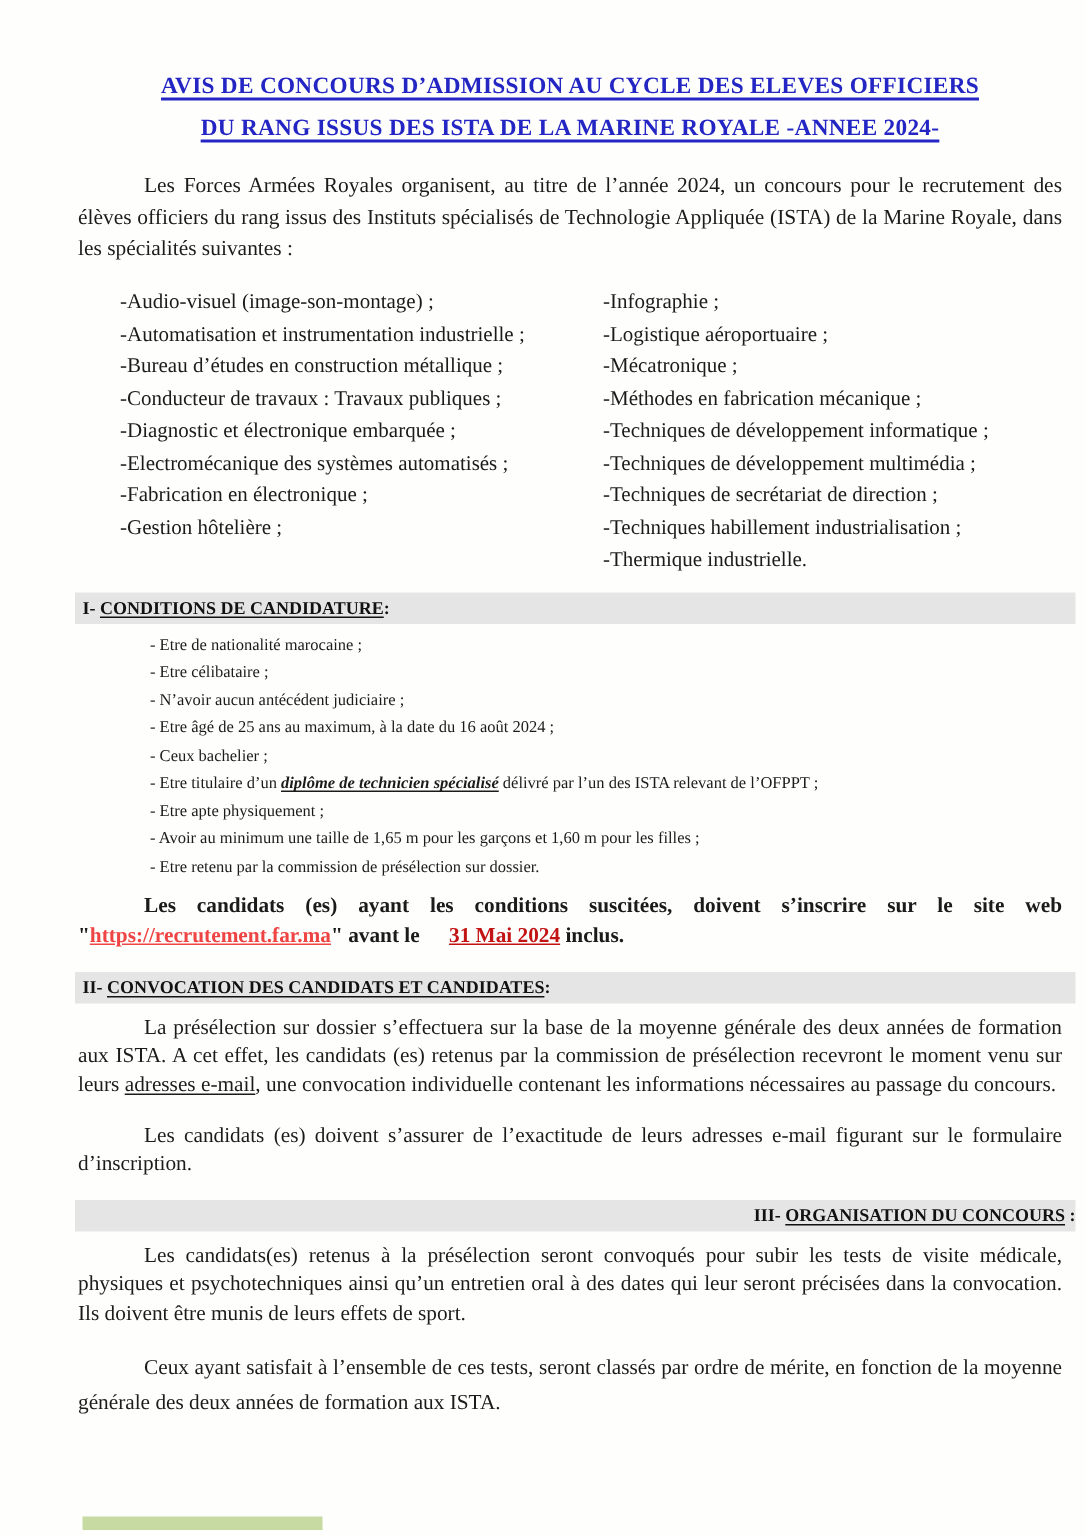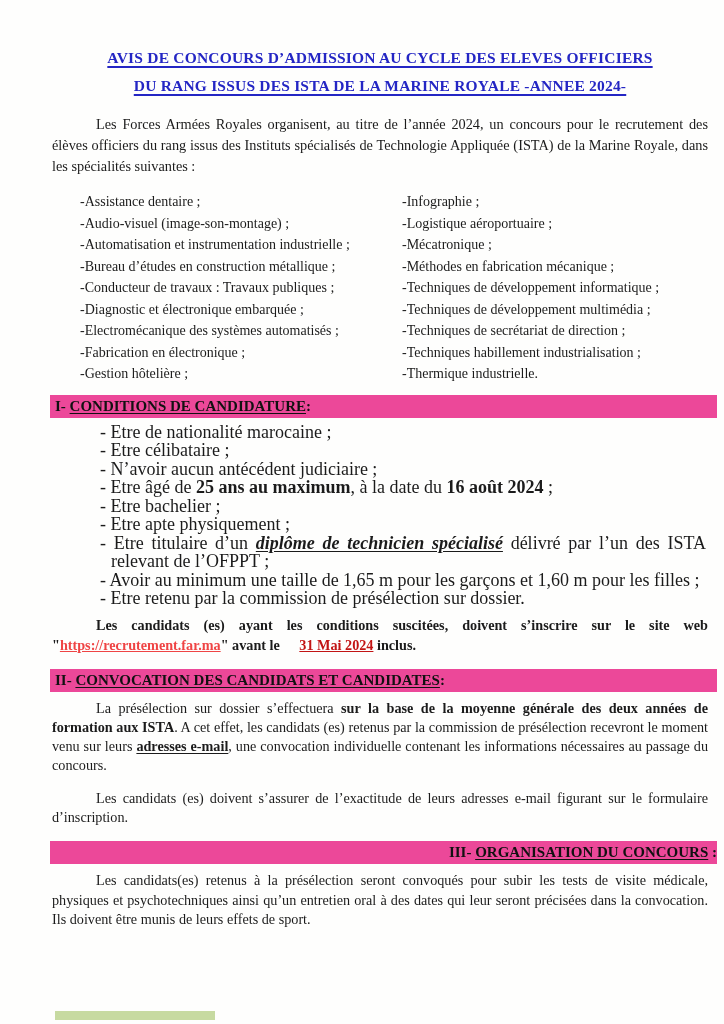--- a/index.html
+++ b/index.html
@@ -2,44 +2,44 @@
 <html><head>
 <meta charset="utf-8">
 <style>
   html,body{margin:0;padding:0;background:#e8e8e8;}
   .page{
     width:724px;height:1024px;background:#fefefd;position:relative;
     font-family:"Liberation Serif","DejaVu Serif",serif;color:#1b1b1b;
     overflow:hidden;margin:0 auto;box-sizing:border-box;
   }
   .content{padding:44px 16px 0 52px;}
-  .b{font-weight:bold;}
+  .b{font-weight:normal;}
   .u{text-decoration:underline;text-underline-offset:2px;}
   .bi{font-weight:bold;font-style:italic;}
   .title-block{text-align:center;line-height:28px;}
   .title-line{
     color:#2426c4;font-weight:bold;font-size:15.5px;letter-spacing:.2px;
     text-decoration:underline;text-decoration-thickness:1.5px;text-underline-offset:3px;
   }
   .intro{
     margin-top:14px;font-size:14.3px;line-height:21px;
     text-align:justify;text-indent:44px;
   }
   .spec-cols{display:flex;margin-top:8px;font-size:14px;line-height:21.5px;}
   .spec-col-left{width:322px;padding-left:28px;box-sizing:border-box;}
   .spec-col-right{flex:1;padding-left:28px;box-sizing:border-box;}
   .spec-item{white-space:nowrap;}
   .section-bar{
-    background:#ec4899;margin-left:-2px;margin-right:-9px;
-    padding:3px 0 3px 5px;font-size:15px;font-weight:bold;color:#111;
+    background:#e5e5e5;margin-left:-2px;margin-right:-9px;
+    padding:3px 0 3px 5px;font-size:12px;font-weight:bold;color:#111;
   }
   .bar-1{margin-top:10px;}
   .bar-2{margin-top:5px;}
   .bar-3{margin-top:5px;text-align:right;}
-  .conditions{margin-top:5px;margin-left:48px;font-size:18px;line-height:18.5px;}
+  .conditions{margin-top:5px;margin-left:48px;font-size:11px;line-height:18.5px;}
   .cond-item{text-align:left;}
   .cond-wrap{
     text-align:justify;padding-left:11px;text-indent:-11px;margin-right:2px;
   }
   .para{
     font-size:14.2px;line-height:19px;text-align:justify;text-indent:44px;
   }
   .inscription{margin-top:7px;font-weight:bold;line-height:20px;}
   .p-conv-1{margin-top:7px;line-height:19px;}
   .p-conv-2{margin-top:8px;line-height:19px;}
@@ -59,21 +59,20 @@
 
     <div class="title-block">
       <div><span class="title-line">AVIS DE CONCOURS D’ADMISSION AU CYCLE DES ELEVES OFFICIERS</span></div>
       <div><span class="title-line">DU RANG ISSUS DES ISTA DE LA MARINE ROYALE -ANNEE 2024-</span></div>
     </div>
 
     <p class="intro">Les Forces Armées Royales organisent, au titre de l’année 2024, un concours pour le recrutement des élèves officiers du rang issus des Instituts spécialisés de Technologie Appliquée (ISTA) de la Marine Royale, dans les spécialités suivantes :</p>
 
     <div class="spec-cols">
       <div class="spec-col-left">
-        <div class="spec-item">-Assistance dentaire ;</div>
         <div class="spec-item">-Audio-visuel (image-son-montage) ;</div>
         <div class="spec-item">-Automatisation et instrumentation industrielle ;</div>
         <div class="spec-item">-Bureau d’études en construction métallique ;</div>
         <div class="spec-item">-Conducteur de travaux : Travaux publiques ;</div>
         <div class="spec-item">-Diagnostic et électronique embarquée ;</div>
         <div class="spec-item">-Electromécanique des systèmes automatisés ;</div>
         <div class="spec-item">-Fabrication en électronique ;</div>
         <div class="spec-item">-Gestion hôtelière ;</div>
       </div>
       <div class="spec-col-right">
@@ -93,25 +92,25 @@
       <span>I- </span><span class="u">CONDITIONS DE CANDIDATURE</span><span>:</span>
     </div>
 
     <div class="conditions">
       <div class="cond-item">- Etre de nationalité marocaine ;</div>
       <div class="cond-item">- Etre célibataire ;</div>
       <div class="cond-item">- N’avoir aucun antécédent judiciaire ;</div>
       <div class="cond-item">
         <span>- Etre âgé de </span><span class="b">25 ans au maximum</span><span>, à la date du </span><span class="b">16 août 2024</span><span> ;</span>
       </div>
-      <div class="cond-item">- Etre bachelier ;</div>
-      <div class="cond-item">- Etre apte physiquement ;</div>
+      <div class="cond-item">- Ceux bachelier ;</div>
       <div class="cond-item cond-wrap">
         <span>- Etre titulaire d’un </span><span class="bi u">diplôme de technicien spécialisé</span><span> délivré par l’un des ISTA relevant de l’OFPPT ;</span>
       </div>
+      <div class="cond-item">- Etre apte physiquement ;</div>
       <div class="cond-item">- Avoir au minimum une taille de 1,65 m pour les garçons et 1,60 m pour les filles ;</div>
       <div class="cond-item">- Etre retenu par la commission de présélection sur dossier.</div>
     </div>
 
     <p class="para inscription">
       <span>Les candidats (es) ayant les conditions suscitées, doivent s’inscrire sur le site web </span><span>"</span><a class="link">https://recrutement.far.ma</a><span>"</span><span>  avant le </span><span class="date-red">31 Mai 2024</span><span> inclus.</span>
     </p>
 
     <div class="section-bar bar-2">
       <span>II- </span><span class="u">CONVOCATION DES CANDIDATS ET CANDIDATES</span><span>:</span>
@@ -120,17 +119,20 @@
     <p class="para p-conv-1">
       <span>La présélection sur dossier s’effectuera </span><span class="b">sur la base de la moyenne générale des deux années de formation aux ISTA</span><span>. A cet effet, les candidats (es) retenus par la commission de présélection recevront le moment venu sur leurs </span><span class="b u">adresses e-mail</span><span>, une convocation individuelle contenant les informations nécessaires au passage du concours.</span>
     </p>
     <p class="para p-conv-2">Les candidats (es) doivent s’assurer de l’exactitude de leurs adresses e-mail figurant sur le formulaire d’inscription.</p>
 
     <div class="section-bar bar-3">
       <span>III- </span><span class="u">ORGANISATION DU CONCOURS</span><span> :</span>
     </div>
 
     <p class="para p-org-1">Les candidats(es) retenus à la présélection seront convoqués pour subir les tests de visite médicale, physiques et psychotechniques ainsi qu’un entretien oral à des dates qui leur seront précisées dans la convocation. Ils doivent être munis de leurs effets de sport.</p>
+    <p class="para p-org-2">
+      <span>Ceux ayant satisfait à l’ensemble de ces tests, seront classés par ordre de mérite, en fonction </span><span class="b">de la moyenne générale des deux années de formation aux ISTA</span><span>.</span>
+    </p>
 
   </div>
 
   <div class="partial-bar"></div>
 </div>
 
 </body></html>

